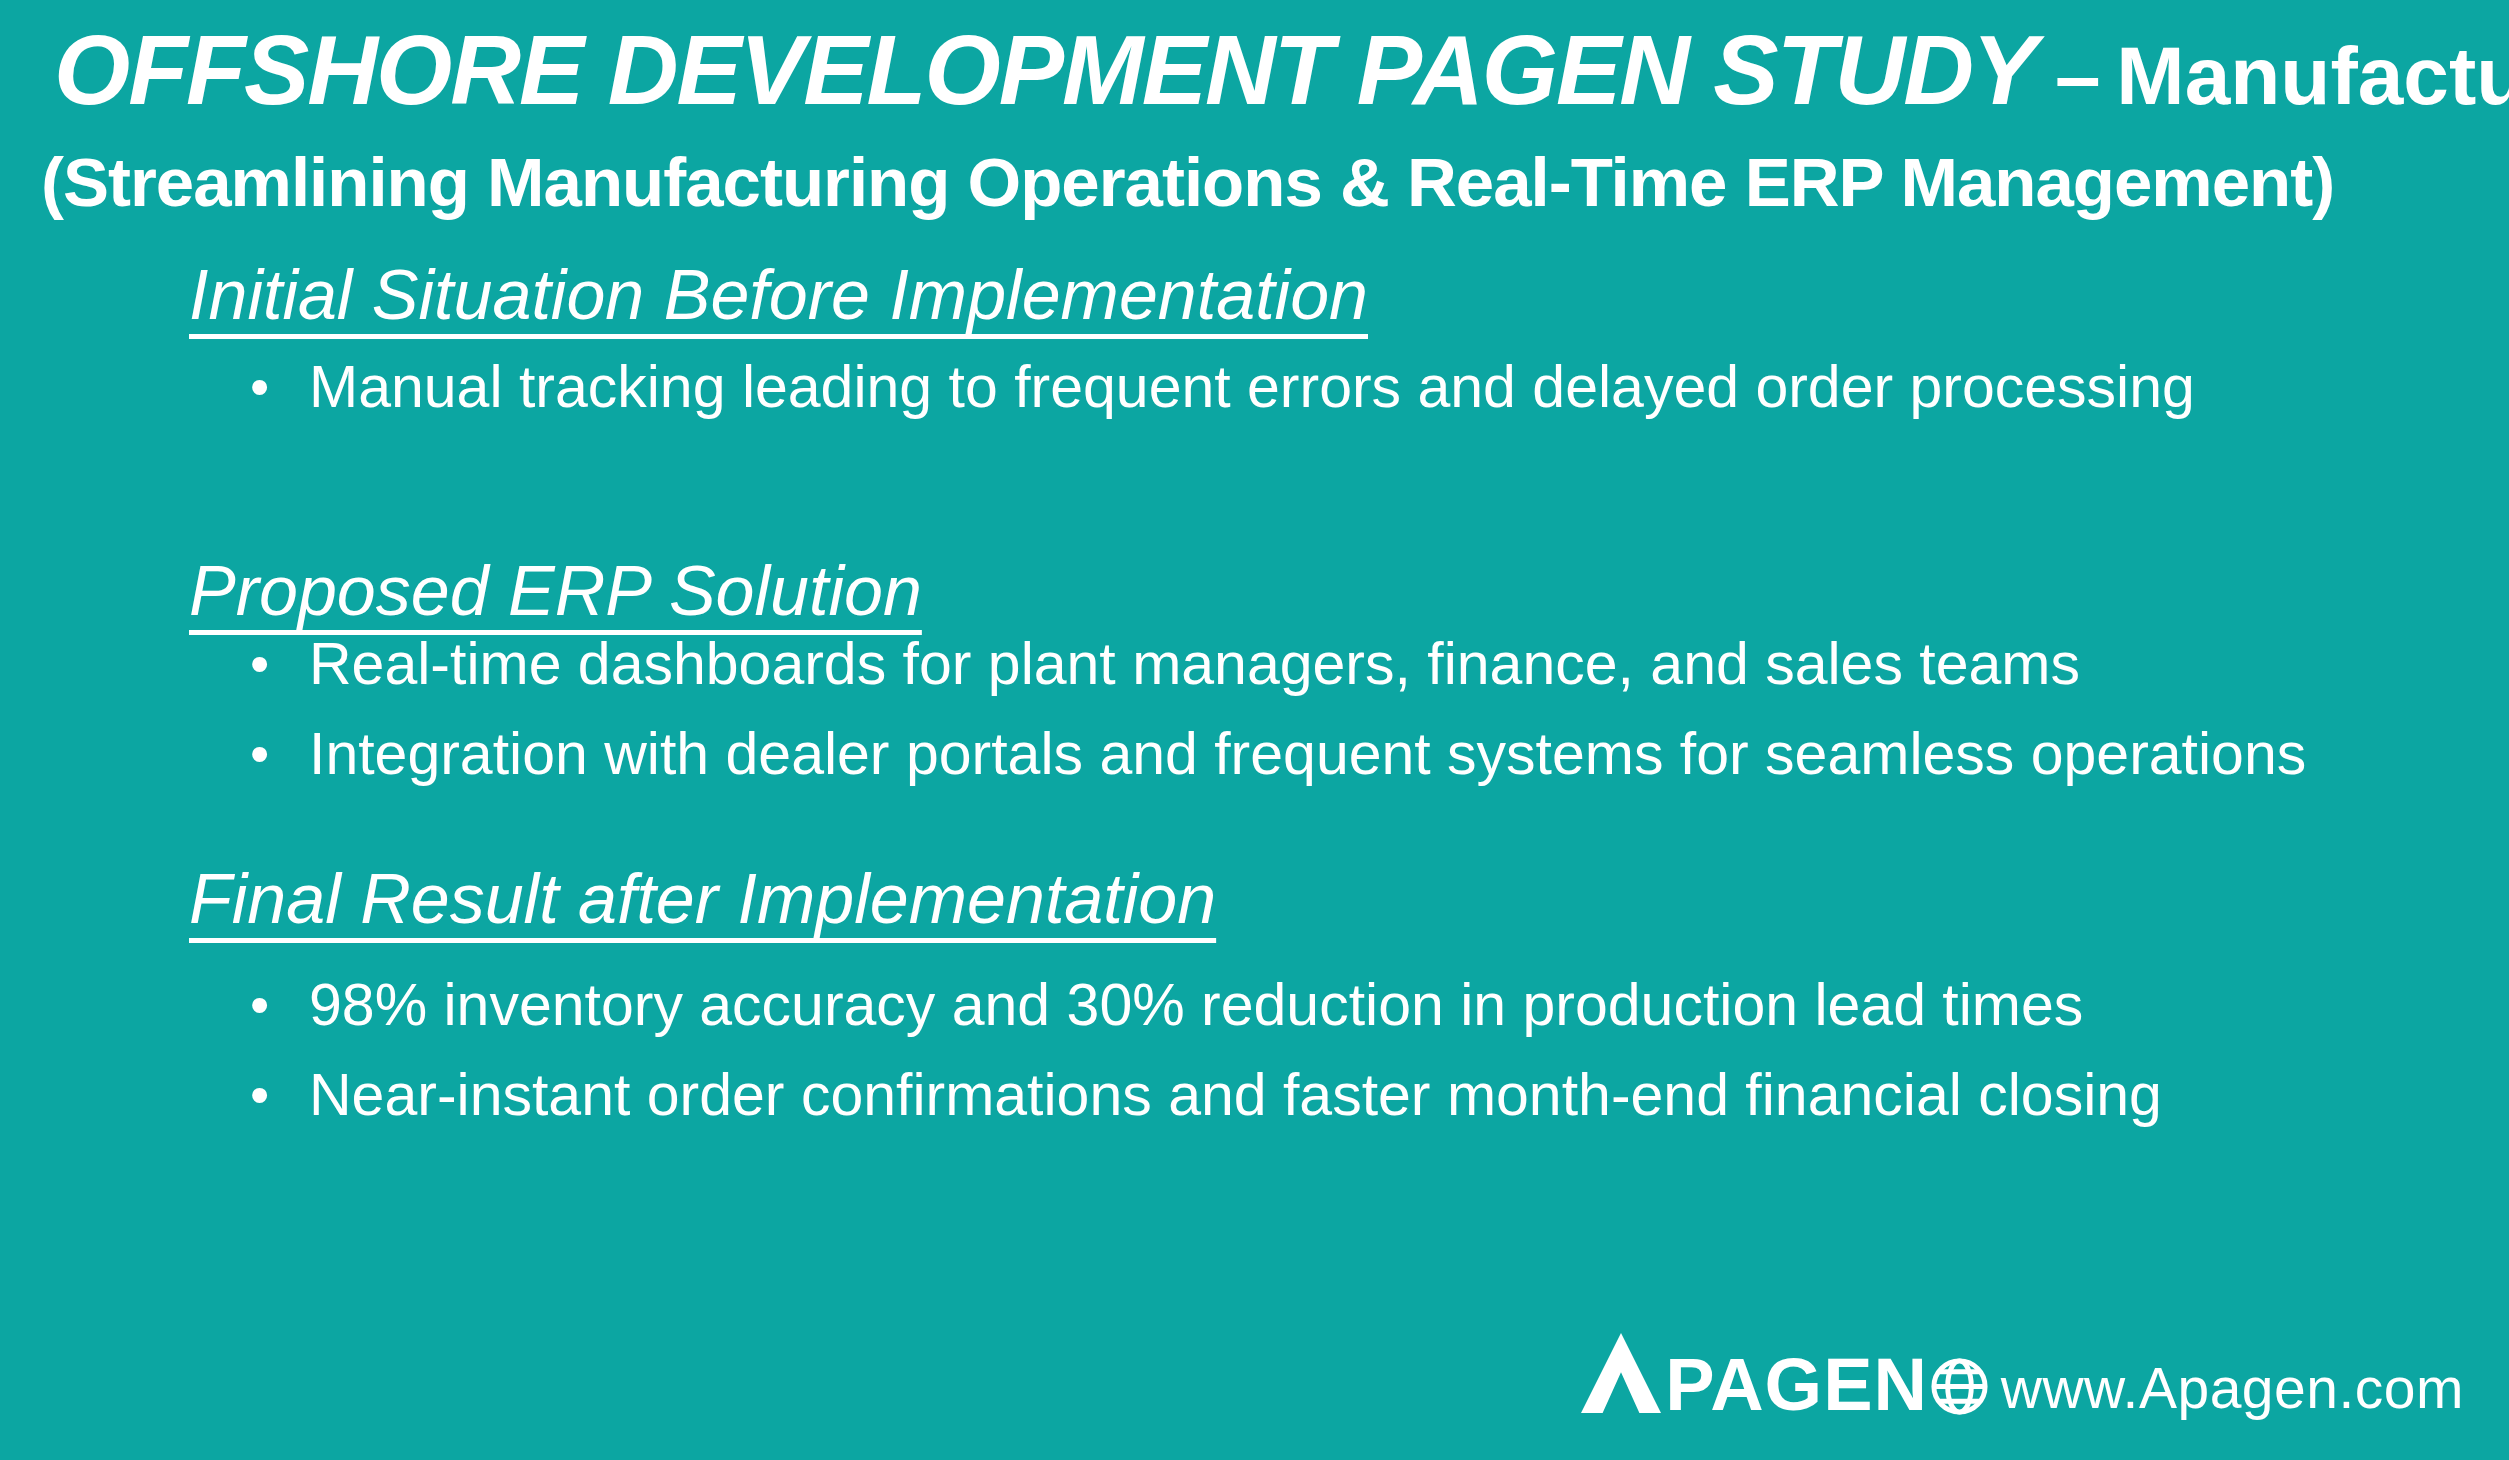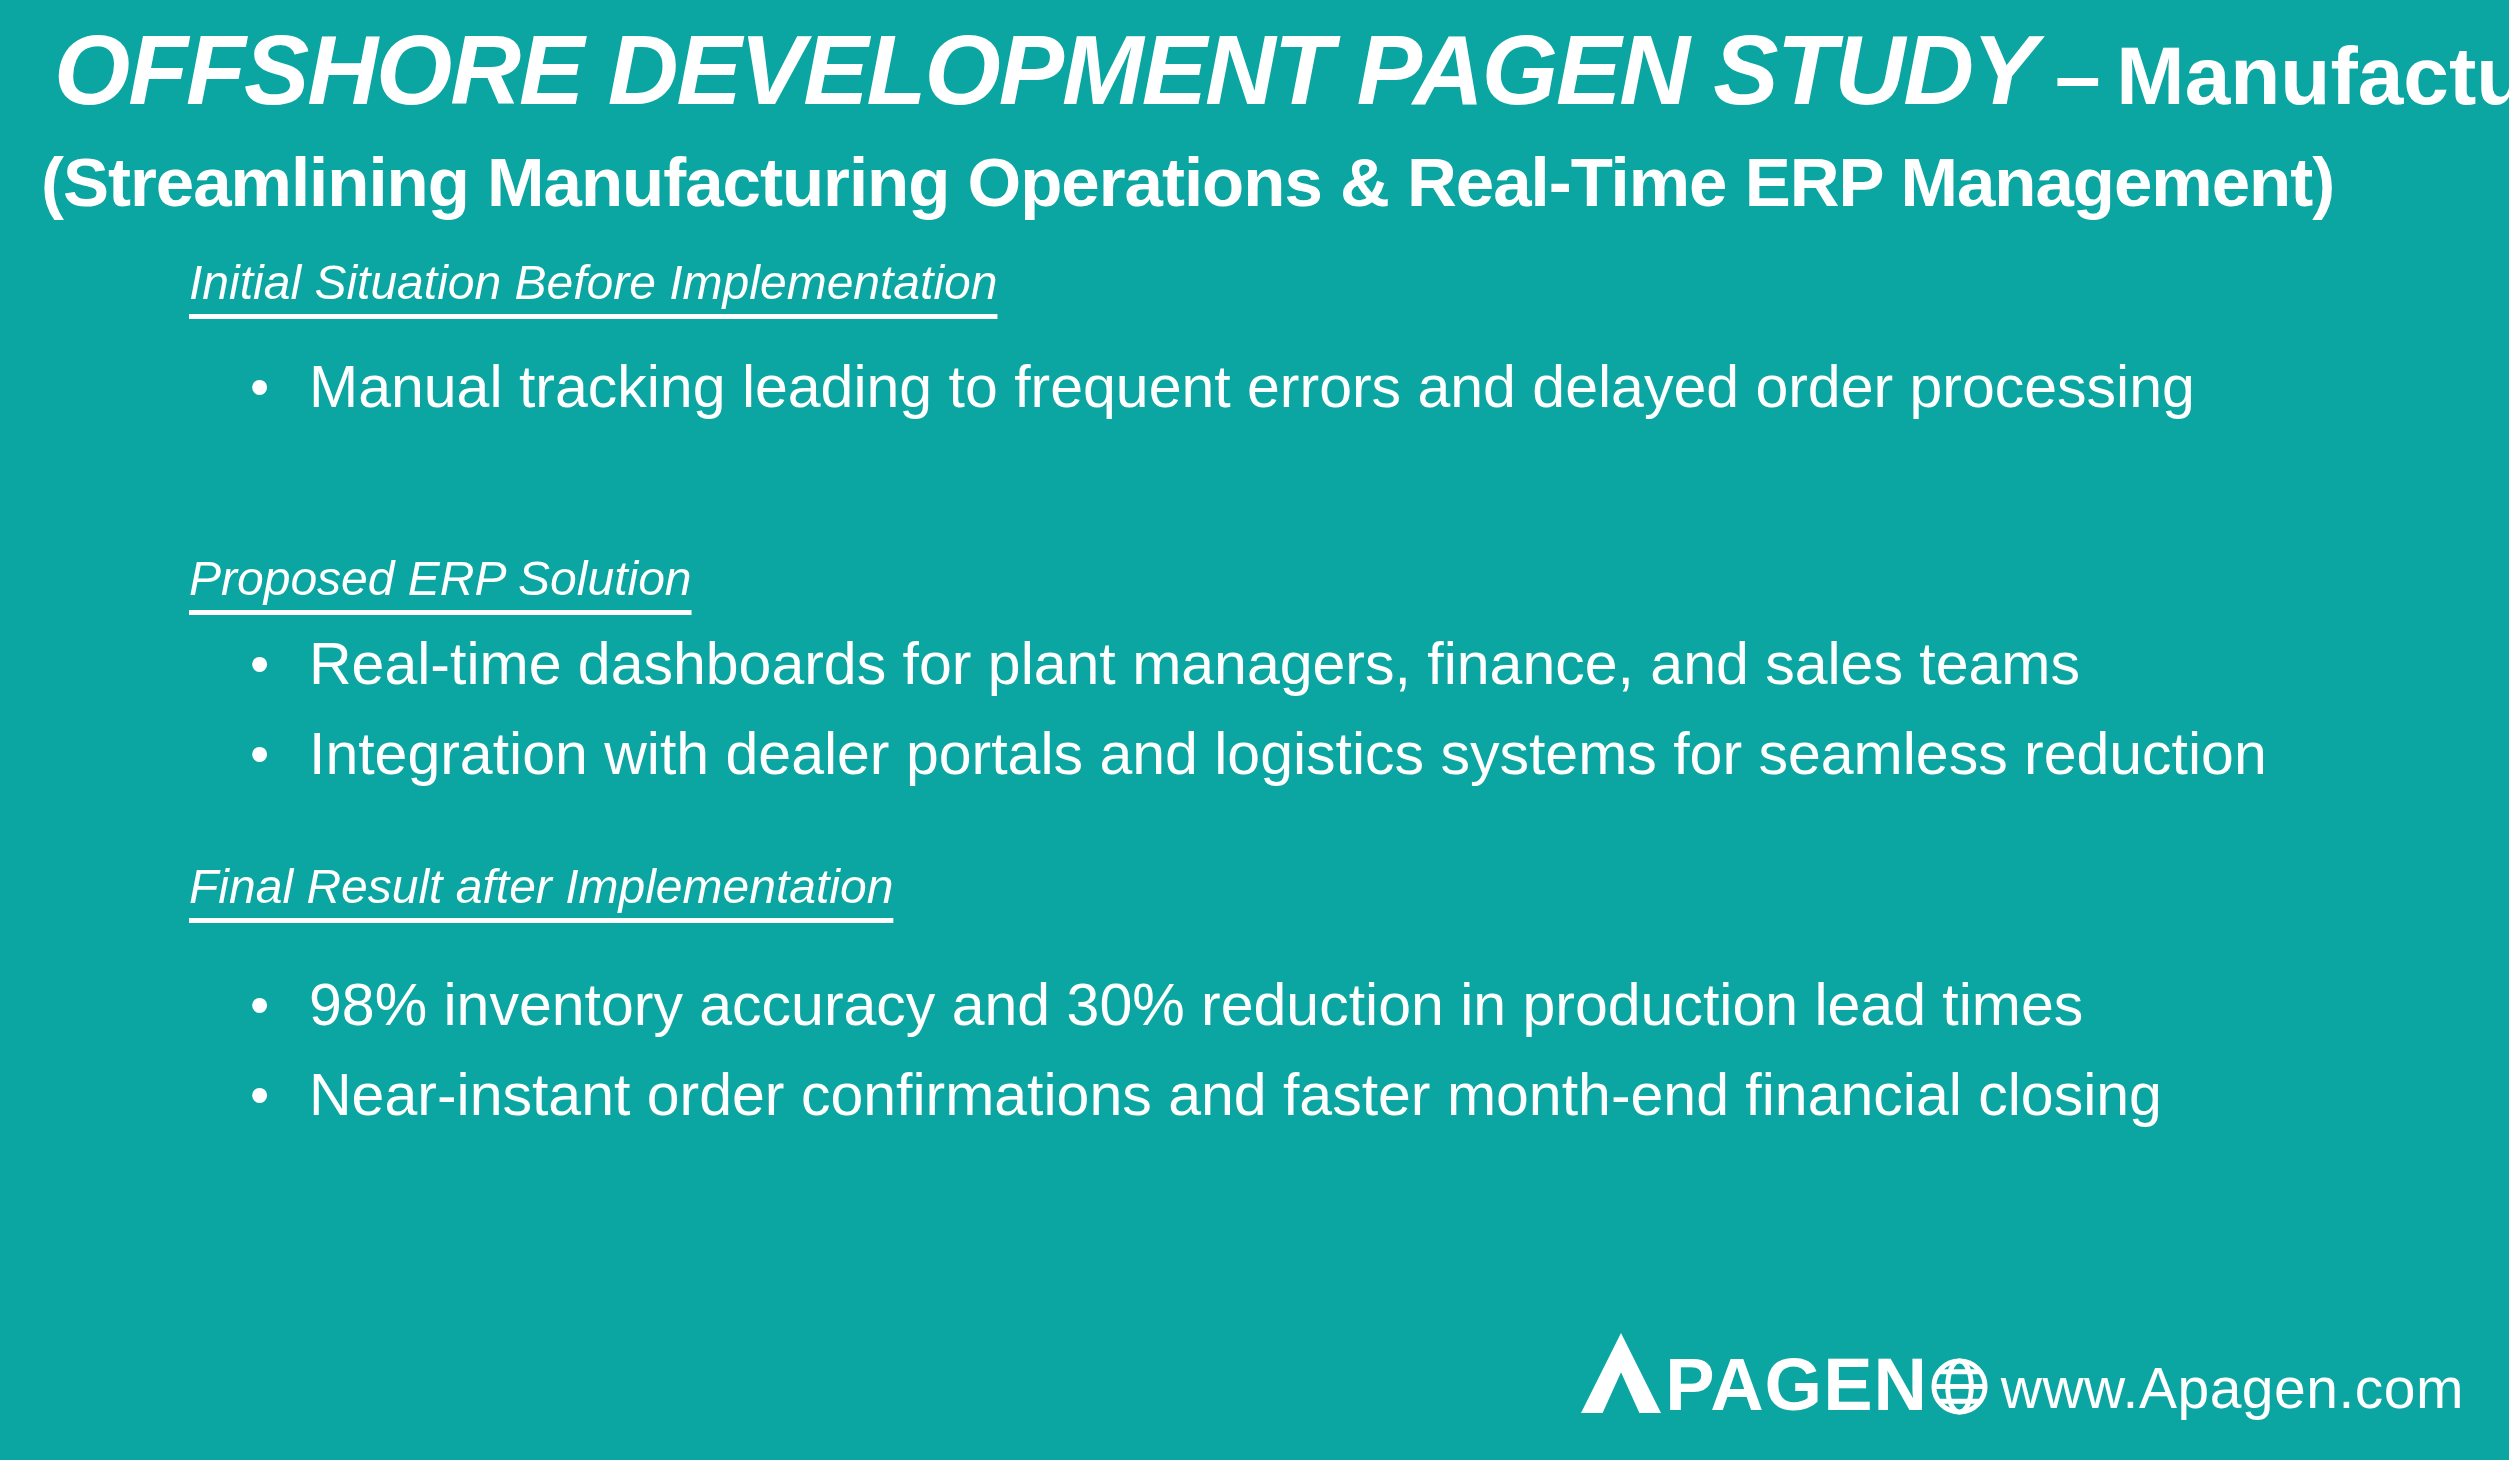--- a/index.html
+++ b/index.html
@@ -21,21 +21,21 @@
   .title-suffix { font-weight:700; font-size:82px; margin-left:15.7px; }
 
   .subtitle {
     position:absolute; left:41px; top:143px;
     font-size:69px; font-weight:700; white-space:nowrap; letter-spacing:-1px;
   }
 
   
   .heading {
     position:absolute; left:189px;
-    font-size:48px; font-style:italic; font-weight:400;
+    font-size:70px; font-style:italic; font-weight:400;
     text-decoration:underline;
     text-decoration-thickness:4.9px;
     text-underline-offset:14.7px;
     white-space:nowrap;
   }
   .heading-1 { top:255px; }
   .heading-2 { top:551px; }
   .heading-3 { top:859px; }
 
   
@@ -82,21 +82,21 @@
   <div class="subtitle">(Streamlining Manufacturing Operations &amp; Real-Time ERP Management)</div>
 
   <div class="heading heading-1">Initial Situation Before Implementation</div>
   <ul class="bullets bullets-1">
     <li>Manual tracking leading to frequent errors and delayed order processing</li>
   </ul>
 
   <div class="heading heading-2">Proposed ERP Solution</div>
   <ul class="bullets bullets-2">
     <li>Real-time dashboards for plant managers, finance, and sales teams</li>
-    <li>Integration with dealer portals and logistics systems for seamless reduction</li>
+    <li>Integration with dealer portals and frequent systems for seamless operations</li>
   </ul>
 
   <div class="heading heading-3">Final Result after Implementation</div>
   <ul class="bullets bullets-3">
     <li>98% inventory accuracy and 30% reduction in production lead times</li>
     <li>Near-instant order confirmations and faster month-end financial closing</li>
   </ul>
 
   <div class="footer">
     <div class="brand">

